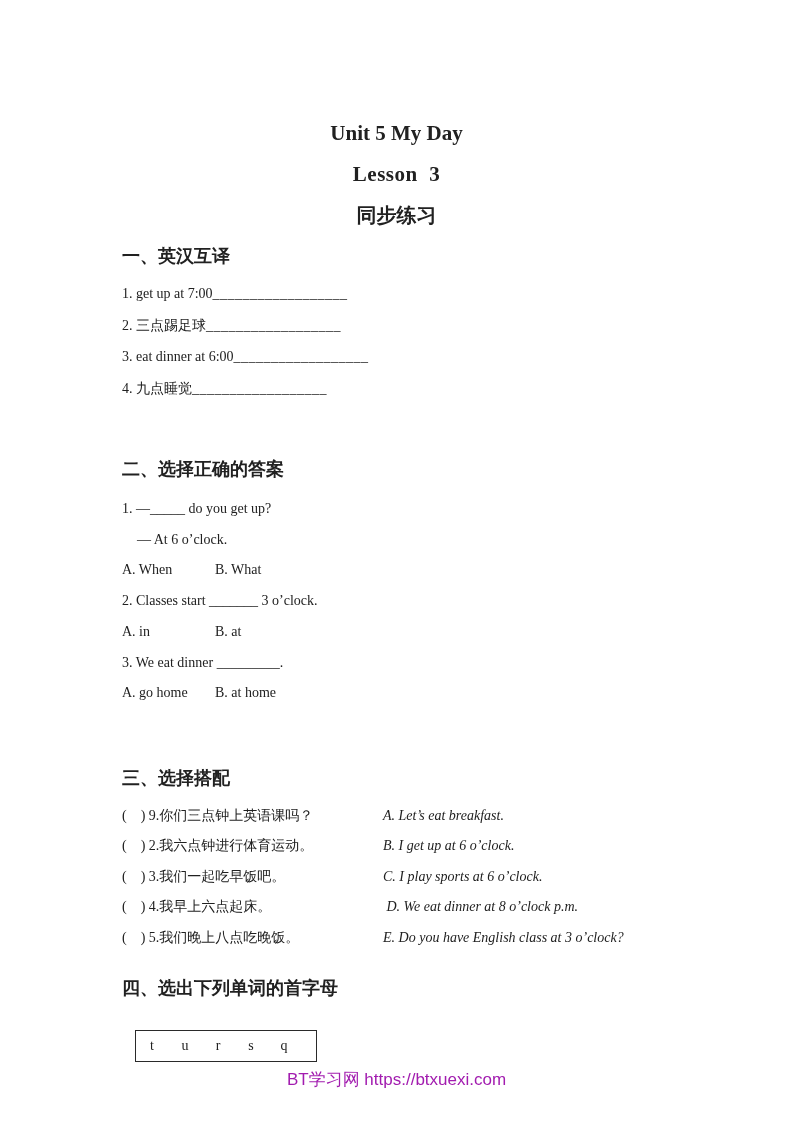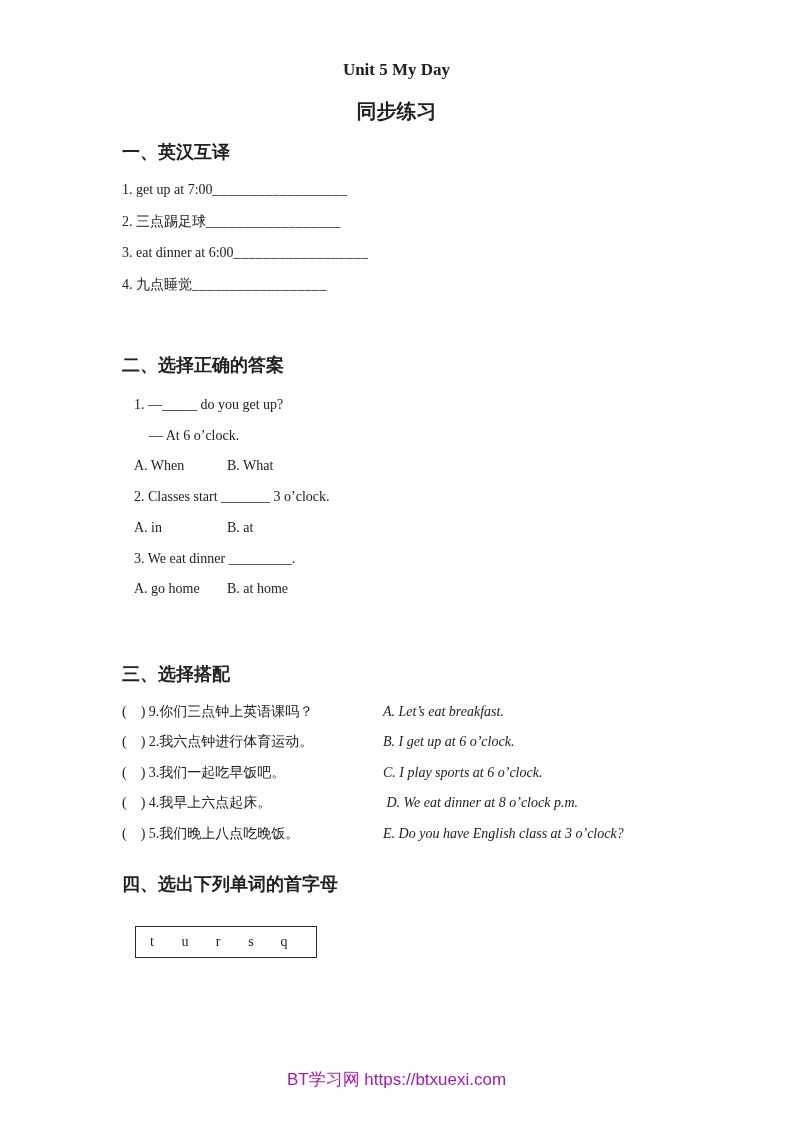--- a/index.html
+++ b/index.html
@@ -4,32 +4,32 @@
 <style>
   html,body { margin:0; padding:0; background:#ffffff; }
   .page {
     position:relative; width:793px; height:1122px; margin:0 auto;
     background:#ffffff; overflow:hidden;
     font-family:"Liberation Serif","DejaVu Serif",serif;
     color:#212121;
   }
   .content { padding:0 60px 0 122px; }
   .title { text-align:center; font-weight:bold; white-space:pre-wrap; margin:0 62px 0 0; }
-  .title-unit { font-size:17px; line-height:42px; padding-top:49px; }
+  .title-unit { font-size:21px; line-height:42px; padding-top:112px; }
   .title-lesson { font-size:21px; line-height:41px; letter-spacing:0.5px; }
   .title-sub { font-size:20px; line-height:41px; }
   .sec-heading { font-size:18px; font-weight:bold; line-height:26px; }
   .h1 { margin-top:7px; }
   .h2 { margin-top:52px; }
   .h3 { margin-top:56px; }
   .h4 { margin-top:22px; }
   .s1 { margin-top:9px; }
   .s1-item { font-size:14px; line-height:31.5px; white-space:pre-wrap; }
   .blank { letter-spacing:0.5px; }
-  .s2 { margin-top:12px;margin-left:12px; }
+  .s2 { margin-top:12px; }
   .s2-line { font-size:14px; line-height:30.7px; white-space:pre-wrap; }
   .indent { padding-left:15px; }
   .opt-a { display:inline-block; min-width:93px; }
   .s3 { margin-top:10px; }
   .s3-row { display:flex; font-size:14px; line-height:30.5px; }
   .s3-left { width:261px; flex:0 0 261px; white-space:pre-wrap; }
   .s3-right { flex:1; white-space:pre-wrap;font-style:italic; }
   .letterbox {
     margin-top:29px; margin-left:13px; width:168px; height:30px;
     border:1.5px solid #2a2a2a; display:flex; align-items:center;
@@ -42,20 +42,21 @@
     font-size:17px; line-height:28px; color:#a21caf;
   }
 </style>
 </head>
 <body>
 
 <div class="page">
   <div class="content">
 
     <div class="title title-unit">Unit 5 My Day</div>
+    <div class="title title-lesson">Lesson  3</div>
     <div class="title title-sub">同步练习</div>
 
     <div class="sec-heading h1">一、英汉互译</div>
     <div class="s1">
       <div class="s1-item"><span>1. get up at 7:00</span><span class="blank">__________________</span></div>
       <div class="s1-item"><span>2. 三点踢足球</span><span class="blank">__________________</span></div>
       <div class="s1-item"><span>3. eat dinner at 6:00</span><span class="blank">__________________</span></div>
       <div class="s1-item"><span>4. 九点睡觉</span><span class="blank">__________________</span></div>
     </div>
 

